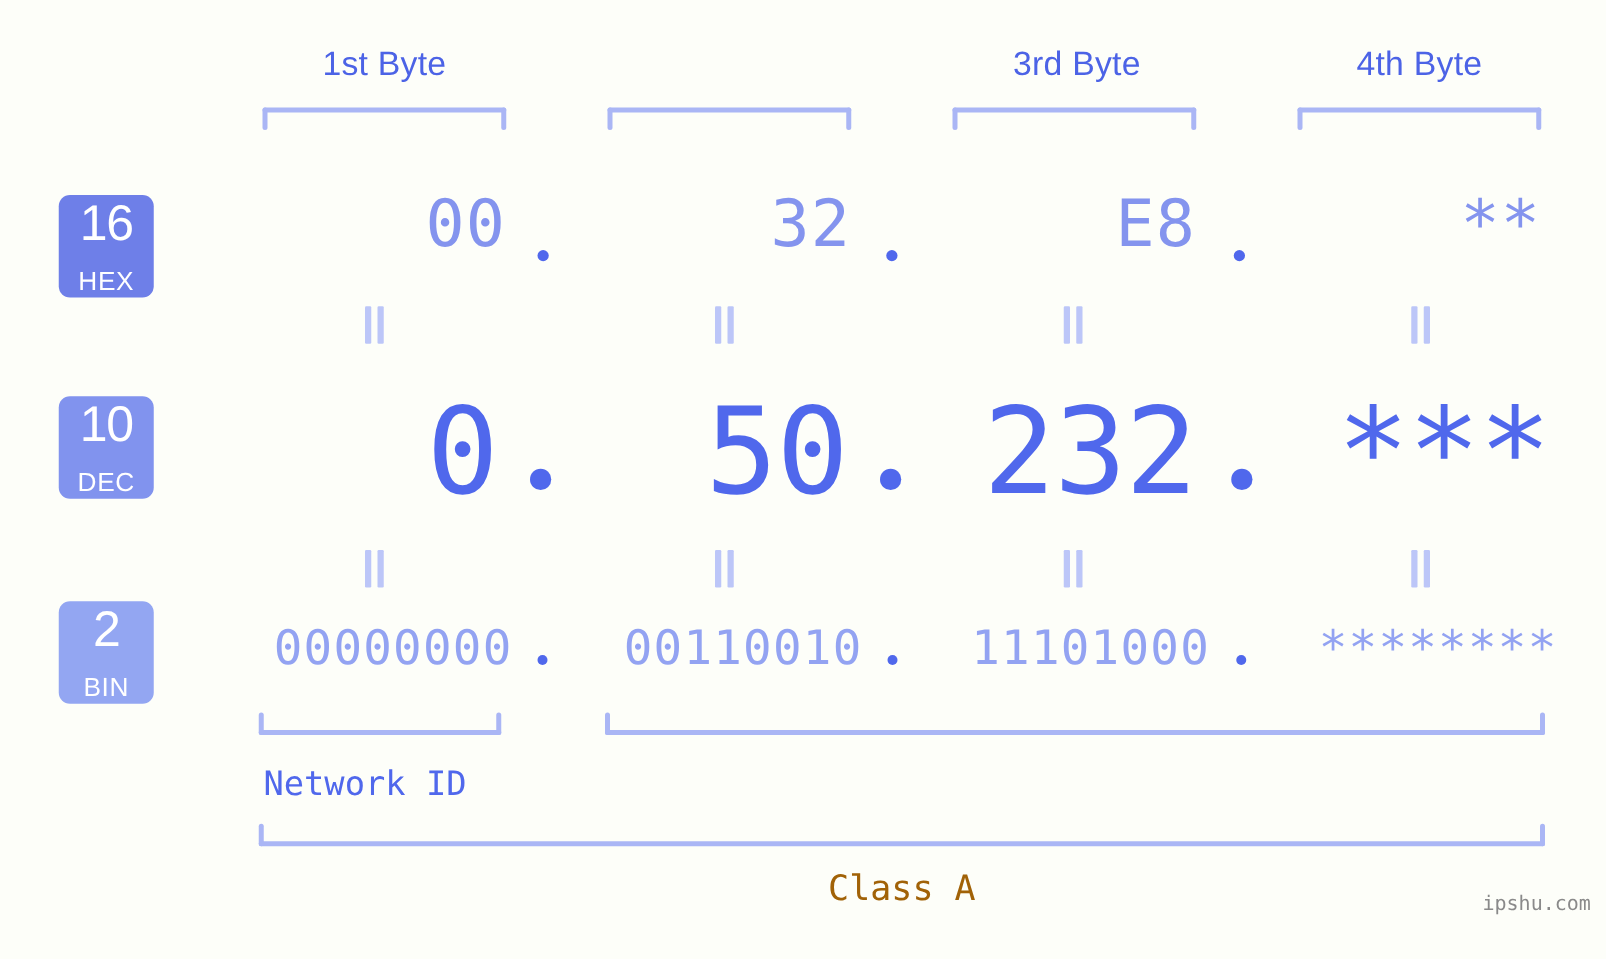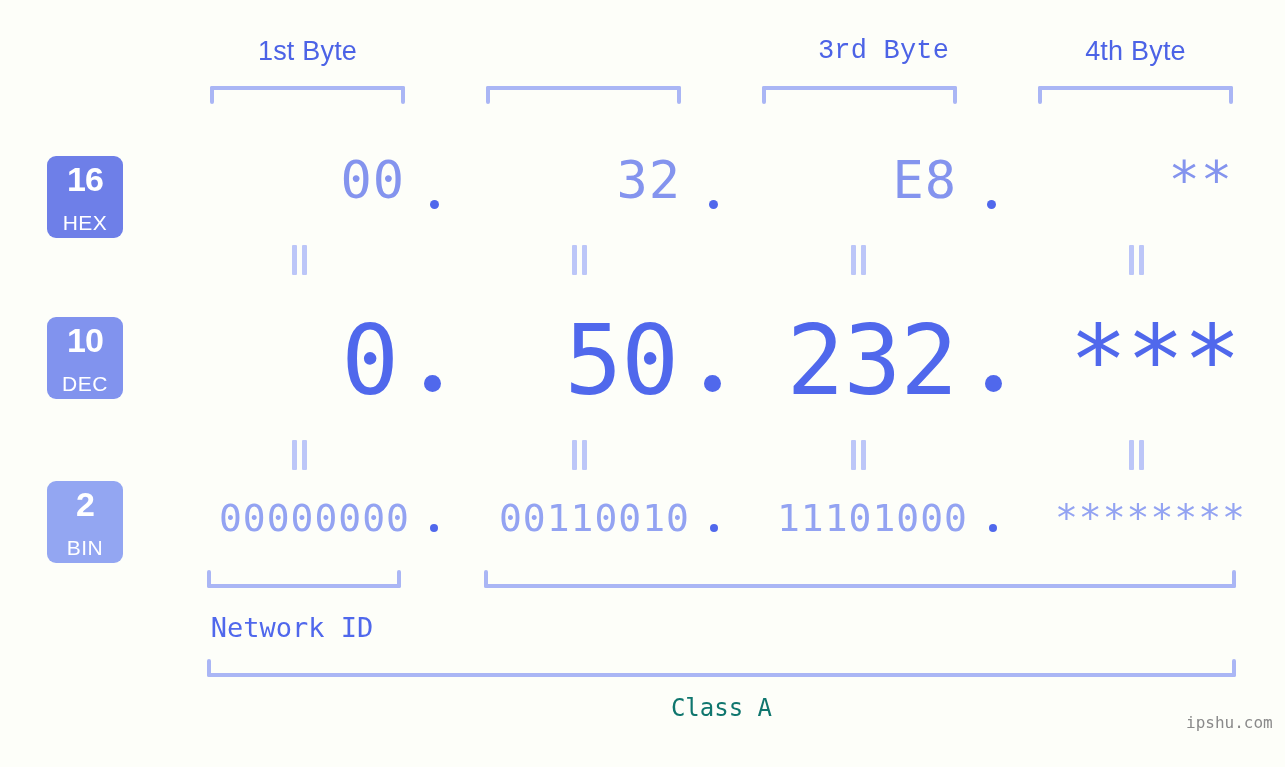--- a/index.html
+++ b/index.html
@@ -43,21 +43,21 @@
   .badge{
     position:absolute;
     width:76px;height:82px;
     border-radius:9px;
     color:#ffffff;
     display:flex;flex-direction:column;
     align-items:center;justify-content:center;
     font-family:"Liberation Sans", sans-serif;
     line-height:1;
   }
-  .badge .num{font-size:34px;font-weight:700;letter-spacing:-1px;}
+  .badge .num{font-size:40px;font-weight:400;letter-spacing:-1px;}
   .badge .nm{font-size:21px;font-weight:400;margin-top:16px;letter-spacing:.5px;}
 
   
   .val{
     position:absolute;
     font-family:"DejaVu Sans Mono", monospace;
     white-space:nowrap;
     text-align:right;
   }
   .row-hex .val{font-size:52px;color:#8494ee;letter-spacing:1px;}
@@ -88,42 +88,42 @@
     position:absolute;
     font-family:"DejaVu Sans Mono", monospace;
     font-size:27px;
     color:#5068ec;
     text-align:center;
     white-space:nowrap;
   }
   .class-cap{
     position:absolute;
     font-family:"DejaVu Sans Mono", monospace;
-    font-size:24px;
-    color:#0f766e;
+    font-size:28px;
+    color:#a16207;
     text-align:center;
     white-space:nowrap;
   }
 
   
   .wm{
     position:absolute;
     font-family:"DejaVu Sans Mono", monospace;
     font-size:16px;
     color:#8a8a8a;
     white-space:nowrap;
   }
 </style>
 </head>
 <body>
 
 <div class="stage">
 
   <div class="byte-label" style="left:210px;top:36px;width:195px;">1st Byte</div>
-  <div class="byte-label" style="left:786px;top:36px;width:195px;font-family:Liberation Mono, monospace;">3rd Byte</div>
+  <div class="byte-label" style="left:764px;top:36px;width:195px;">3rd Byte</div>
   <div class="byte-label" style="left:1038px;top:36px;width:195px;">4th Byte</div>
 
   <div class="bracket down" style="left:210px;top:86px;width:195px;height:18px;">
     <span class="bar"></span>
       <span class="tick l"></span>
       <span class="tick r"></span>
   </div>
   <div class="bracket down" style="left:486px;top:86px;width:195px;height:18px;">
     <span class="bar"></span>
       <span class="tick l"></span>

